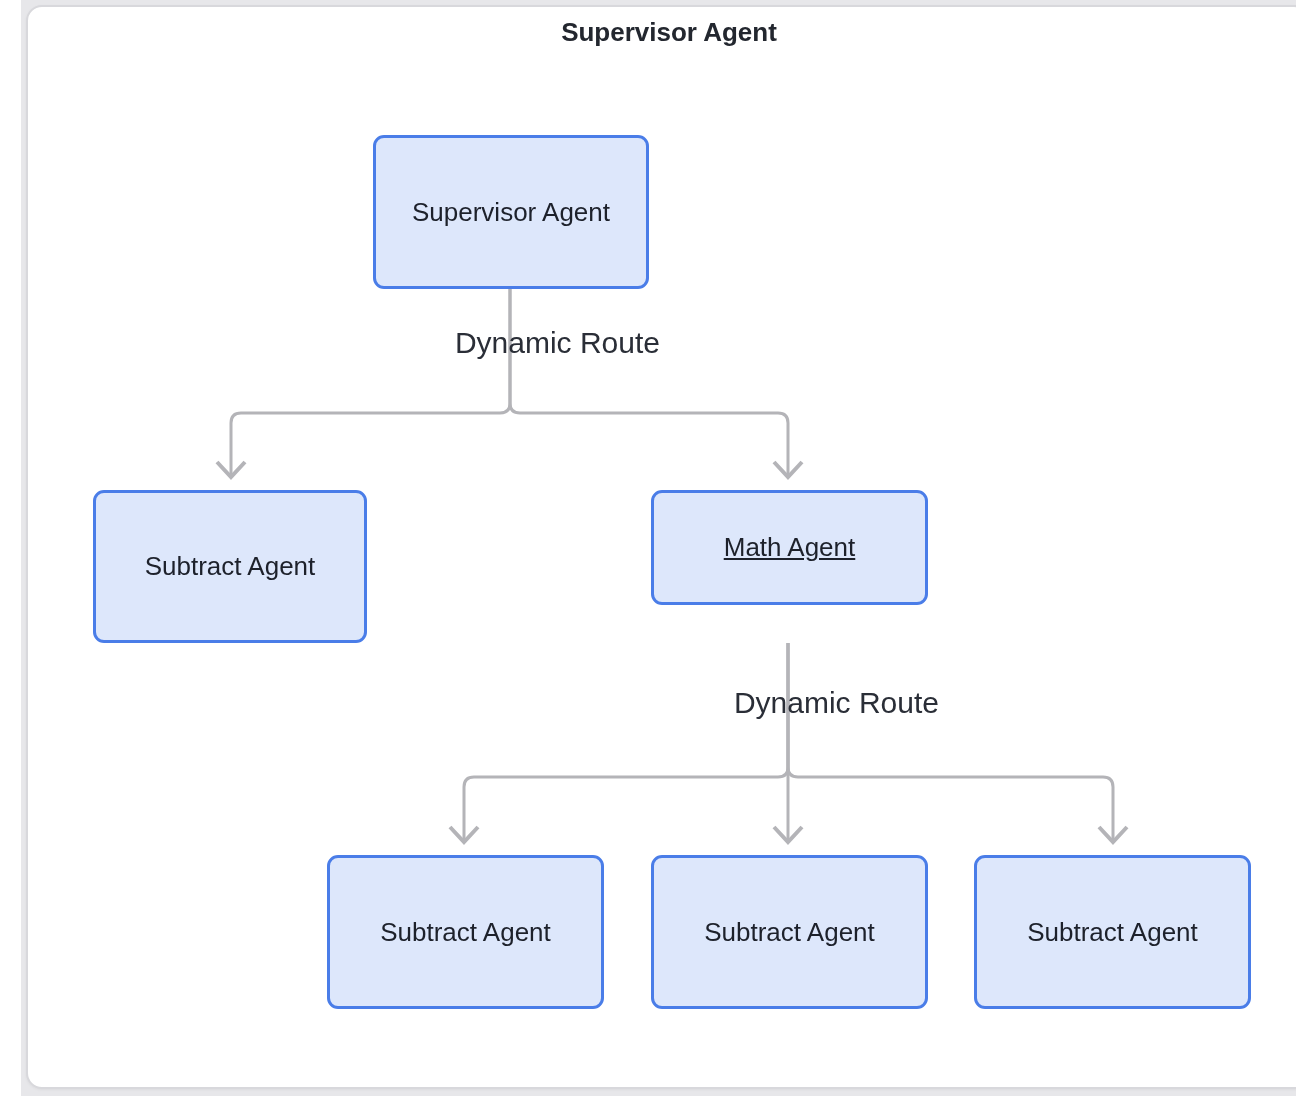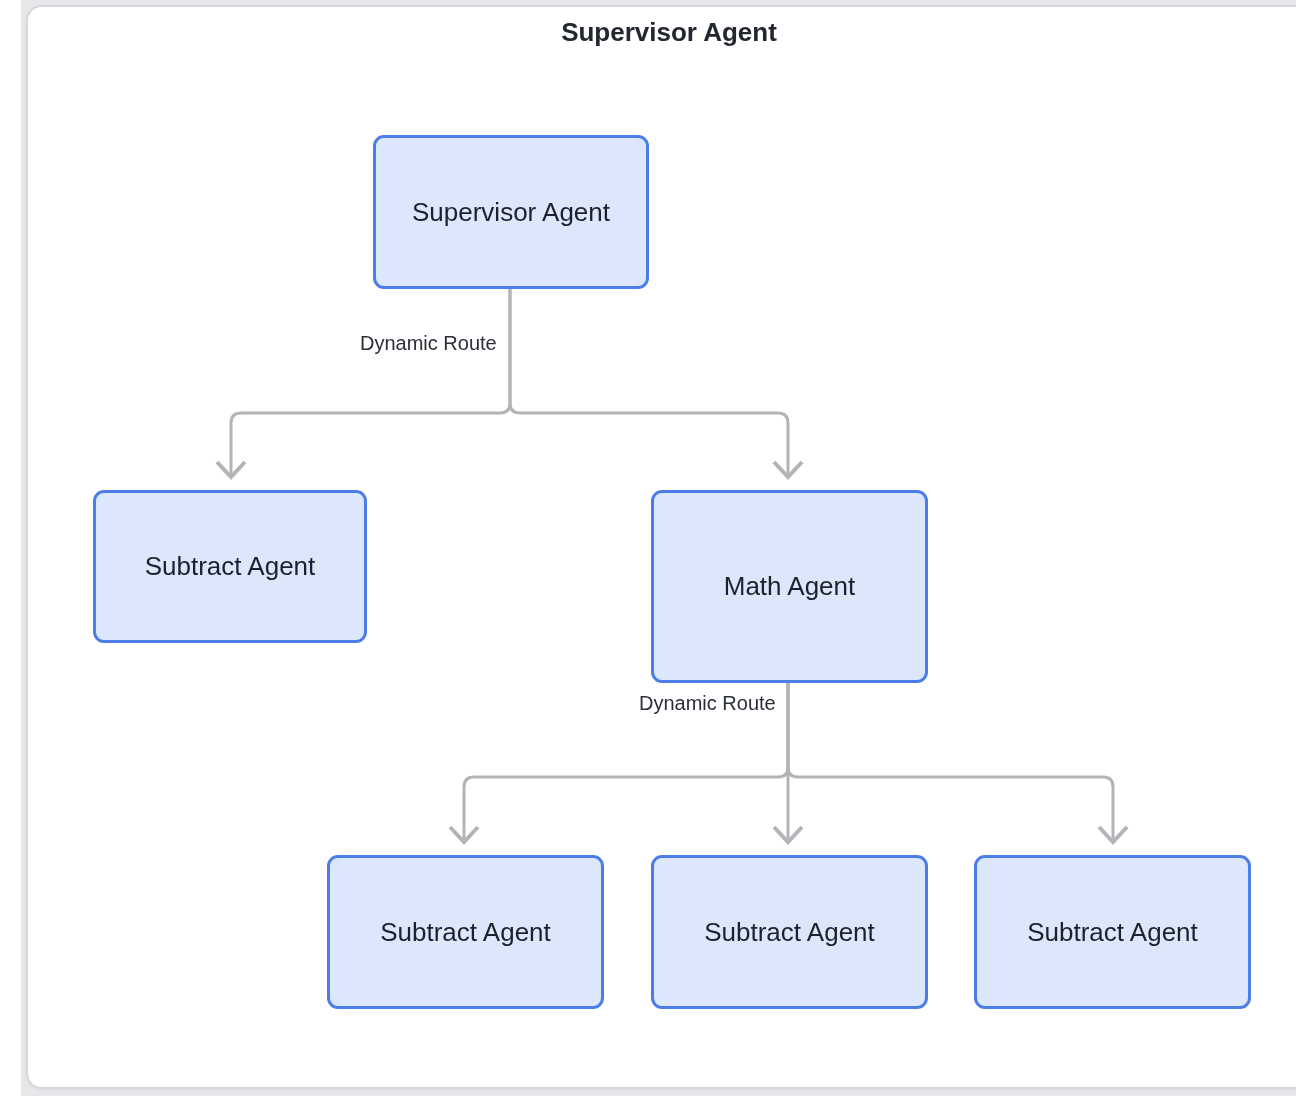--- a/index.html
+++ b/index.html
@@ -63,29 +63,29 @@
     border: 3px solid var(--node-border, #4a7de8);
     border-radius: 11px;
     display: flex;
     align-items: center;
     justify-content: center;
     font-size: 26px;
     color: var(--node-text, #1d212b);
   }
   #n-supervisor { left: 352px; top: 135px; width: 276px; height: 154px; }
   #n-research   { left:  72px; top: 490px; width: 274px; height: 153px; }
-  #n-math       { left: 630px; top: 490px; width: 277px; height: 193px; }
+  #n-math       { left: 630px; top: 490px; width: 277px; height: 115px; text-decoration: underline; }
   #n-sub1       { left: 306px; top: 855px; width: 277px; height: 154px; }
   #n-sub2       { left: 630px; top: 855px; width: 277px; height: 154px; }
   #n-sub3       { left: 953px; top: 855px; width: 277px; height: 154px; }
   .edge-label {
     position: absolute;
     width: 300px;
-    text-align: left;
-    font-size: 20px;
+    text-align: right;
+    font-size: 30px;
     line-height: 34px;
     color: var(--label-text, #2a2e37);
   }
   #edge-label-1 { left: 339px; top: 326px; }
   #edge-label-2 { left: 618px; top: 686px; }
 </style>
 </head>
 <body>
 
 <div class="stage">

